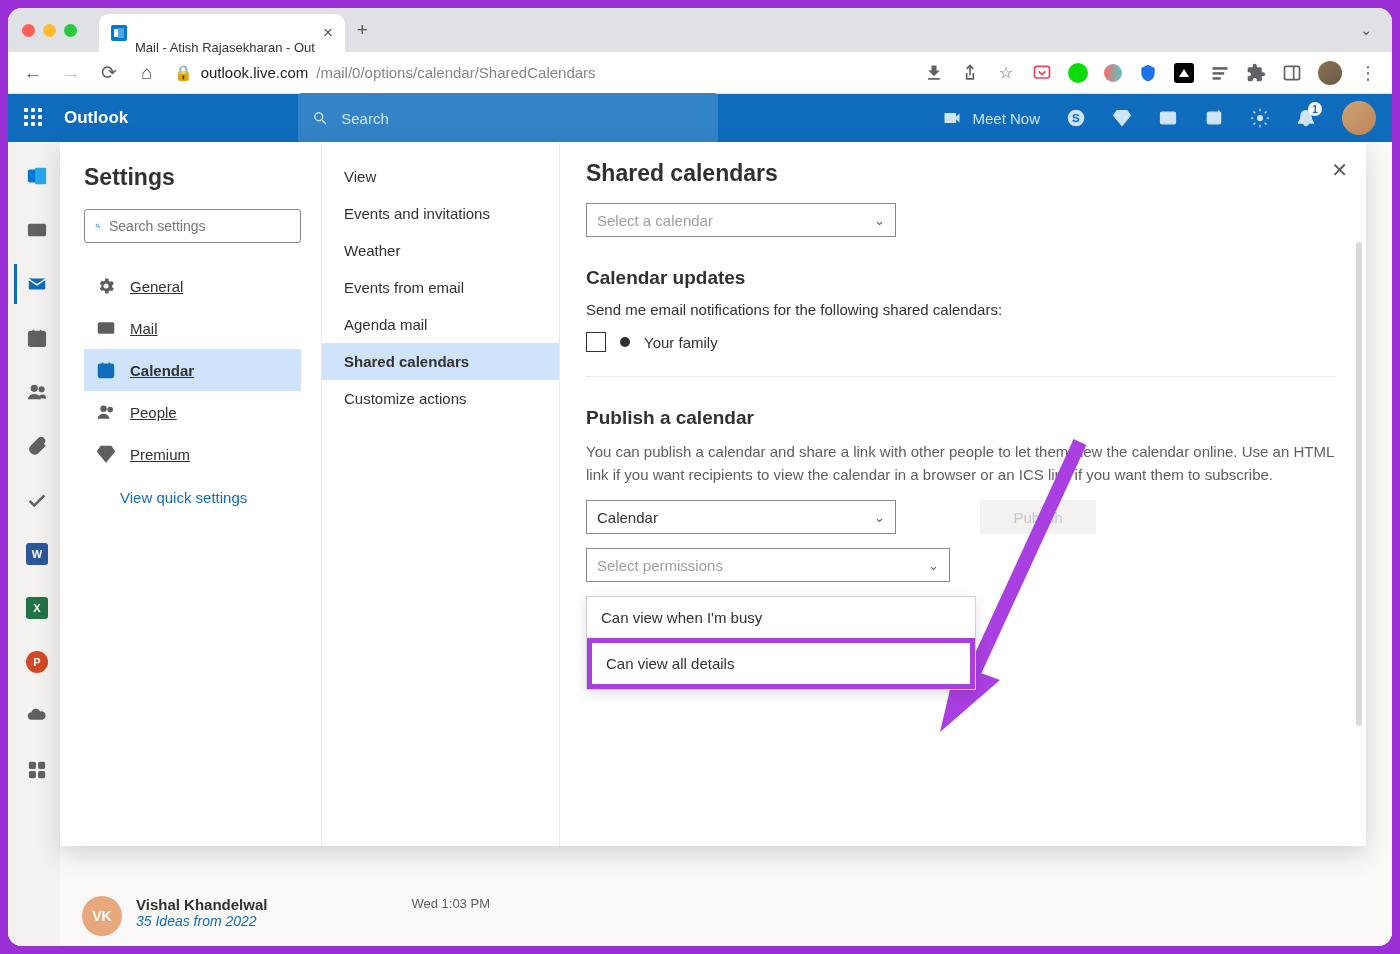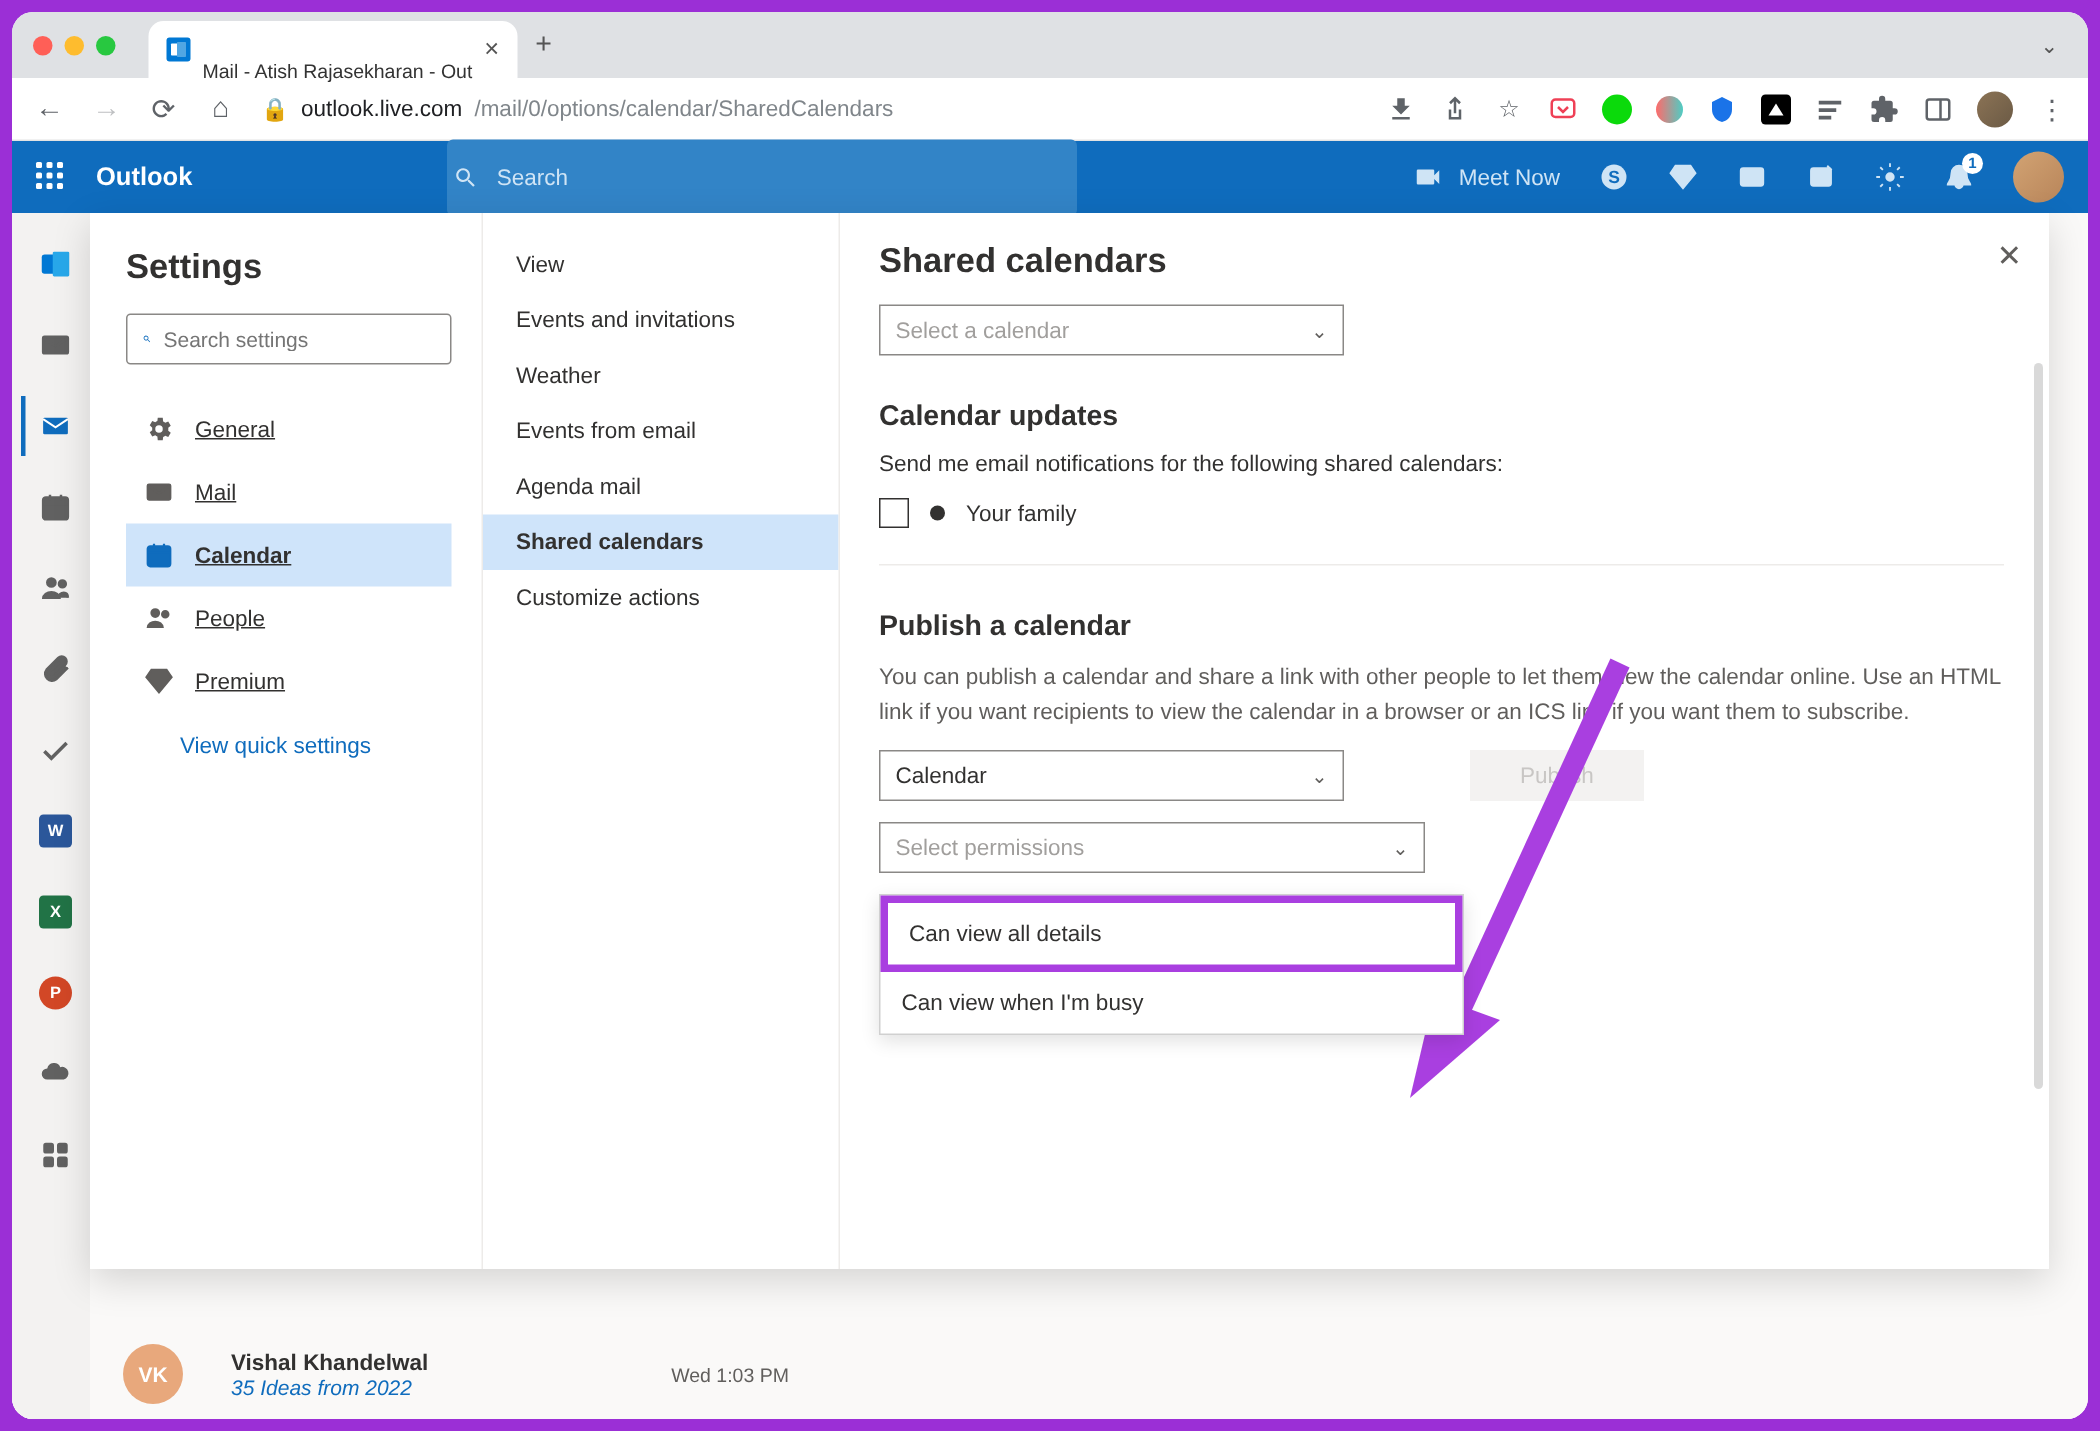--- a/index.html
+++ b/index.html
@@ -33,21 +33,21 @@
 .ext-icon.shield { color: #1a73e8; font-weight: bold; }
 .ext-icon.privacy { width: 20px; height: 20px; background: #000; border-radius: 3px; display: flex; align-items: center; justify-content: center; }
 .ext-icon.privacy::after { content: ''; width: 0; height: 0; border-left: 5px solid transparent; border-right: 5px solid transparent; border-bottom: 8px solid #fff; }
 .avatar { width: 24px; height: 24px; border-radius: 50%; background: linear-gradient(135deg, #8b7355, #6b5a45); overflow: hidden; }
 .kebab { font-size: 18px; color: #5f6368; }
 .outlook-app { flex: 1; display: flex; flex-direction: column; position: relative; background: #faf9f8; }
 .o-header { height: 48px; background: #0f6cbd; display: flex; align-items: center; padding: 0 16px; gap: 20px; color: #fff; }
 .app-launcher { width: 20px; height: 20px; display: grid; grid-template: repeat(3, 4px) / repeat(3, 4px); gap: 3px; cursor: pointer; }
 .app-launcher span { background: #fff; width: 4px; height: 4px; border-radius: 1px; }
 .o-brand { font-size: 17px; font-weight: 600; margin-right: 150px; }
-.o-search { background: #3284c7; border-radius: 4px; width: 420px; height: 51px; display: flex; align-items: center; padding: 0 4px; gap: 12px; color: #cfe4f5; }
+.o-search { background: #3284c7; border-radius: 4px; width: 420px; height: 51px; display: flex; align-items: center; padding: 0 14px; gap: 12px; color: #cfe4f5; }
 .o-search svg { width: 17px; height: 17px; fill: #cfe4f5; }
 .o-search input { background: transparent; border: none; color: #cfe4f5; font-size: 15px; flex: 1; outline: none; }
 .o-search input::placeholder { color: #cfe4f5; }
 .o-header-right { margin-left: auto; display: flex; align-items: center; gap: 26px; }
 .meet-now { display: flex; align-items: center; gap: 10px; font-size: 15px; color: #cfe4f5; }
 .hdr-icon { color: #cfe4f5; width: 20px; height: 20px; display: flex; align-items: center; justify-content: center; position: relative; cursor: pointer; }
 .hdr-icon svg { width: 20px; height: 20px; fill: currentColor; }
 .badge { position: absolute; top: -6px; right: -6px; background: #fff; color: #0f6cbd; border-radius: 50%; width: 14px; height: 14px; font-size: 10px; display: flex; align-items: center; justify-content: center; font-weight: bold; }
 .o-avatar { width: 34px; height: 34px; border-radius: 50%; background: linear-gradient(135deg, #d2a373, #b8855a); }
 .o-body { flex: 1; display: flex; position: relative; }
@@ -86,21 +86,21 @@
 .dot { width: 10px; height: 10px; background: #323130; border-radius: 50%; }
 .publish-row { display: flex; gap: 30px; align-items: flex-start; margin-top: 14px; }
 .publish-left { display: flex; flex-direction: column; gap: 14px; position: relative; }
 .publish-left .dropdown { width: 310px; }
 .dropdown.wide { width: 364px; }
 .publish-btn { background: #f3f2f1; color: #c8c6c4; border: none; width: 116px; height: 34px; font-size: 15px; cursor: not-allowed; }
 .dd-menu { position: absolute; top: 48px; left: 0; width: 390px; background: #fff; border: 1px solid #d0d0d0; box-shadow: 0 4px 12px rgba(0,0,0,0.12); z-index: 50; }
 .dd-item { padding: 12px 14px; font-size: 15px; color: #323130; cursor: pointer; }
 .dd-item.highlighted { border: 5px solid #a93fe0; }
 .annotation-arrow { position: absolute; pointer-events: none; z-index: 40; }
-.mail-preview { position: absolute; bottom: 10px; left: 74px; display: flex; align-items: center; gap: 32px; z-index: 1; }
+.mail-preview { position: absolute; bottom: 10px; left: 74px; display: flex; gap: 14px; z-index: 1; }
 .mail-avatar { width: 40px; height: 40px; border-radius: 50%; background: #e8a87c; color: #fff; display: flex; align-items: center; justify-content: center; font-weight: 600; font-size: 14px; }
 .mail-info .sender { font-size: 15px; font-weight: 600; color: #323130; }
 .mail-info .subject { font-size: 14px; color: #0f6cbd; font-style: italic; }
 .mail-time { font-size: 13px; color: #605e5c; margin-left: 130px; }
 .scrollbar-hint { position: absolute; right: 4px; top: 100px; bottom: 120px; width: 6px; background: rgba(0,0,0,0.15); border-radius: 3px; }
 </style>
 </head>
 <body>
 
 <div class="browser-window">
@@ -415,22 +415,22 @@
                 <div class="dropdown">
                   <span>Calendar</span>
                   <span class="chev">⌄</span>
                 </div>
                 <div style="position:relative">
                   <div class="dropdown wide placeholder">
                     <span>Select permissions</span>
                     <span class="chev">⌄</span>
                   </div>
                   <div class="dd-menu">
+                    <div class="dd-item">Can view when I'm busy</div>
                     <div class="dd-item highlighted">Can view all details</div>
-                    <div class="dd-item">Can view when I'm busy</div>
                   </div>
                 </div>
               </div>
               <button class="publish-btn">Publish</button>
             </div>
           </div>
 
           <svg class="annotation-arrow" style="top:290px; left:370px;" width="180" height="310" viewBox="0 0 180 310">
             <defs>
               <marker id="ah" markerWidth="12" markerHeight="12" refX="6" refY="6" orient="auto">

